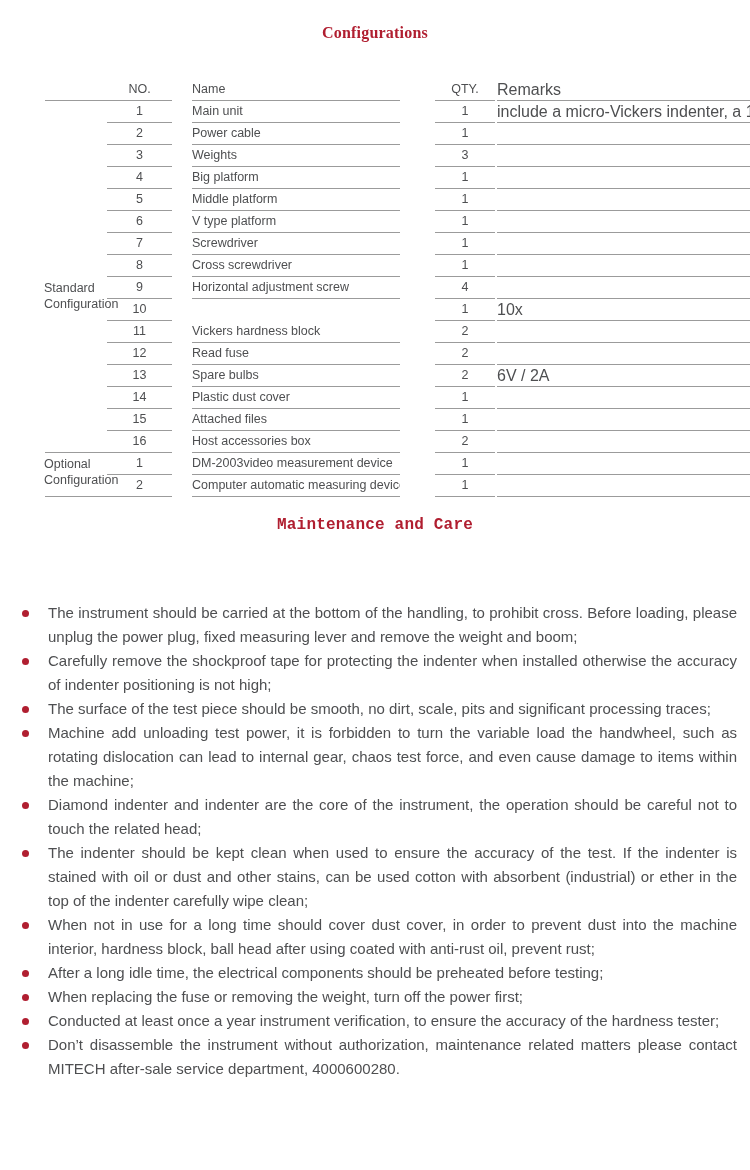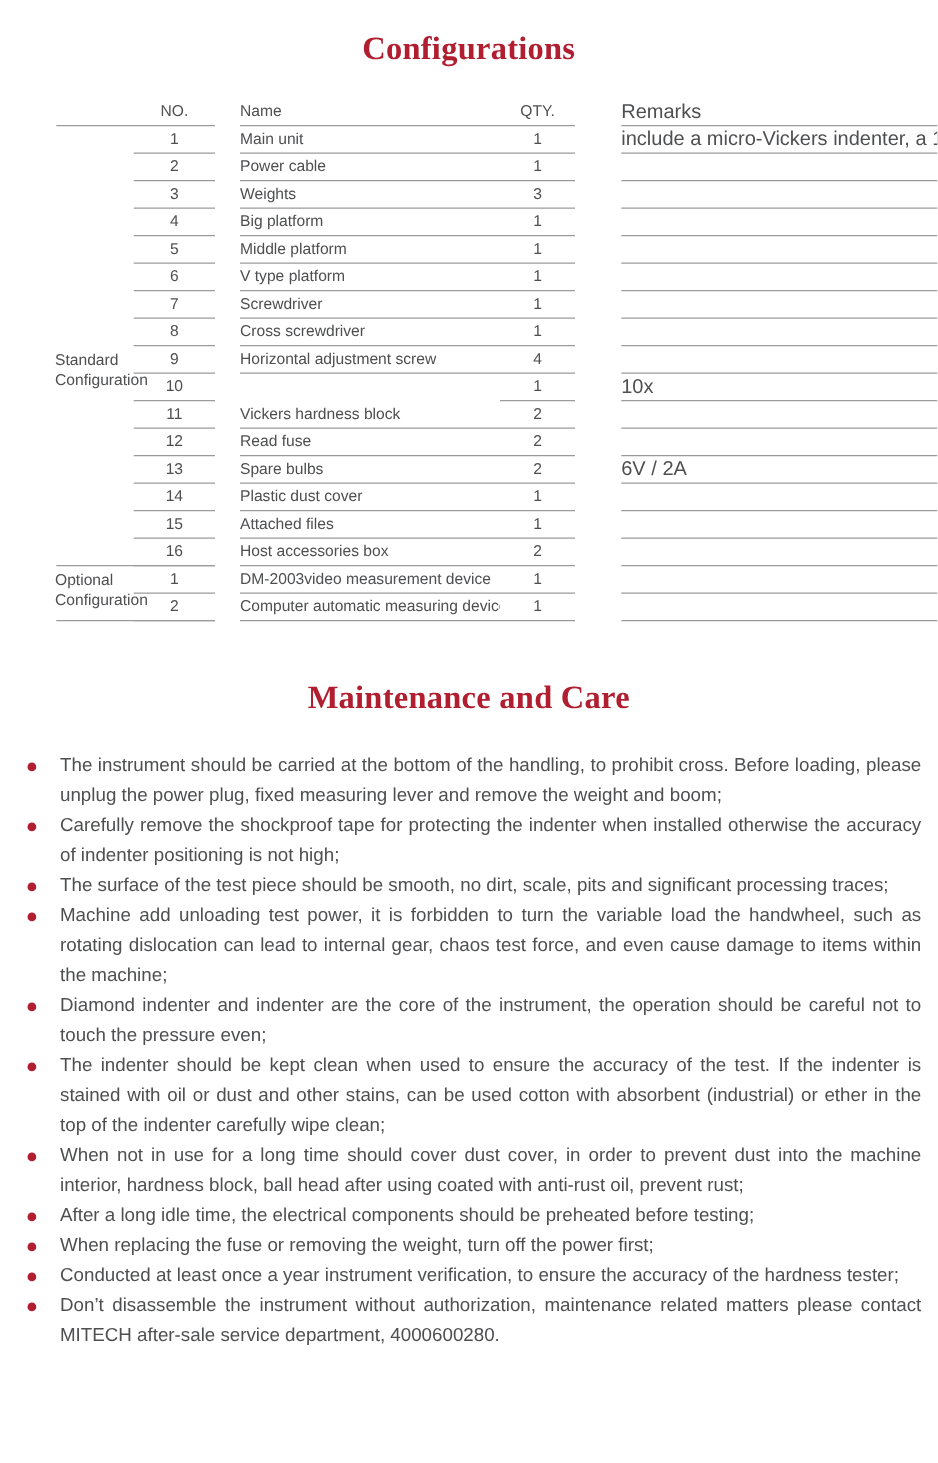--- a/index.html
+++ b/index.html
@@ -19,26 +19,26 @@
     overflow: hidden;
     margin: 0 auto;
   }
   .doc-title {
     position: absolute;
     left: 0;
     width: 100%;
     text-align: center;
     font-family: "Liberation Serif", "DejaVu Serif", serif;
     font-weight: 700;
-    font-size: 26px;
+    font-size: 16px;
     color: var(--accent);
     letter-spacing: 0.2px;
   }
   #configurations-title { top: 24px; }
-  #maintenance-title   { top: 543px; }
+  #maintenance-title   { top: 516px; font-family: Liberation Mono, monospace; }
 
   
   .conf-table {
     position: absolute;
     top: 79px;
     left: 0;
     width: 750px;
     font-size: 12.5px;
     color: var(--text);
     padding-left: 32px;
@@ -48,21 +48,21 @@
     position: absolute;
     top: 0;
     height: 22px;
     line-height: 21px;
     border-bottom: 1px solid var(--line);
     white-space: nowrap;
     overflow: hidden;
   }
   .c-no   { left: 75px;  width: 65px;  text-align: center; }
   .c-name { left: 160px; width: 208px; text-align: left; }
-  .c-qty  { left: 368px; width: 60px;  text-align: center; }
+  .c-qty  { left: 403px; width: 60px;  text-align: center; }
   .c-rem  { left: 465px; width: 278px; text-align: left; font-size: 16px; }
   
   .h-row .hdr-groupline {
     position: absolute; top: 0; left: 13px; width: 127px; height: 22px;
     border-bottom: 1px solid var(--line);
   }
   .h-row .h-no {
     position: absolute; top: 0; left: 75px; width: 65px; height: 22px;
     line-height: 21px; text-align: center;
   }
@@ -282,21 +282,21 @@
     <span class="li-text">The surface of the test piece should be smooth, no dirt, scale, pits and significant processing traces;</span>
   </li>
 
   <li>
     <span class="bullet-dot"></span>
     <span class="li-text">Machine add unloading test power, it is forbidden to turn the variable load the handwheel, such as rotating dislocation can lead to internal gear, chaos test force, and even cause damage to items within the machine;</span>
   </li>
 
   <li>
     <span class="bullet-dot"></span>
-    <span class="li-text">Diamond indenter and indenter are the core of the instrument, the operation should be careful not to touch the pressure even;</span>
+    <span class="li-text">Diamond indenter and indenter are the core of the instrument, the operation should be careful not to touch the related head;</span>
   </li>
 
   <li>
     <span class="bullet-dot"></span>
     <span class="li-text">The indenter should be kept clean when used to ensure the accuracy of the test. If the indenter is stained with oil or dust and other stains, can be used cotton with absorbent (industrial) or ether in the top of the indenter carefully wipe clean;</span>
   </li>
 
   <li>
     <span class="bullet-dot"></span>
     <span class="li-text">When not in use for a long time should cover dust cover, in order to prevent dust into the machine interior, hardness block, ball head after using coated with anti-rust oil, prevent rust;</span>

